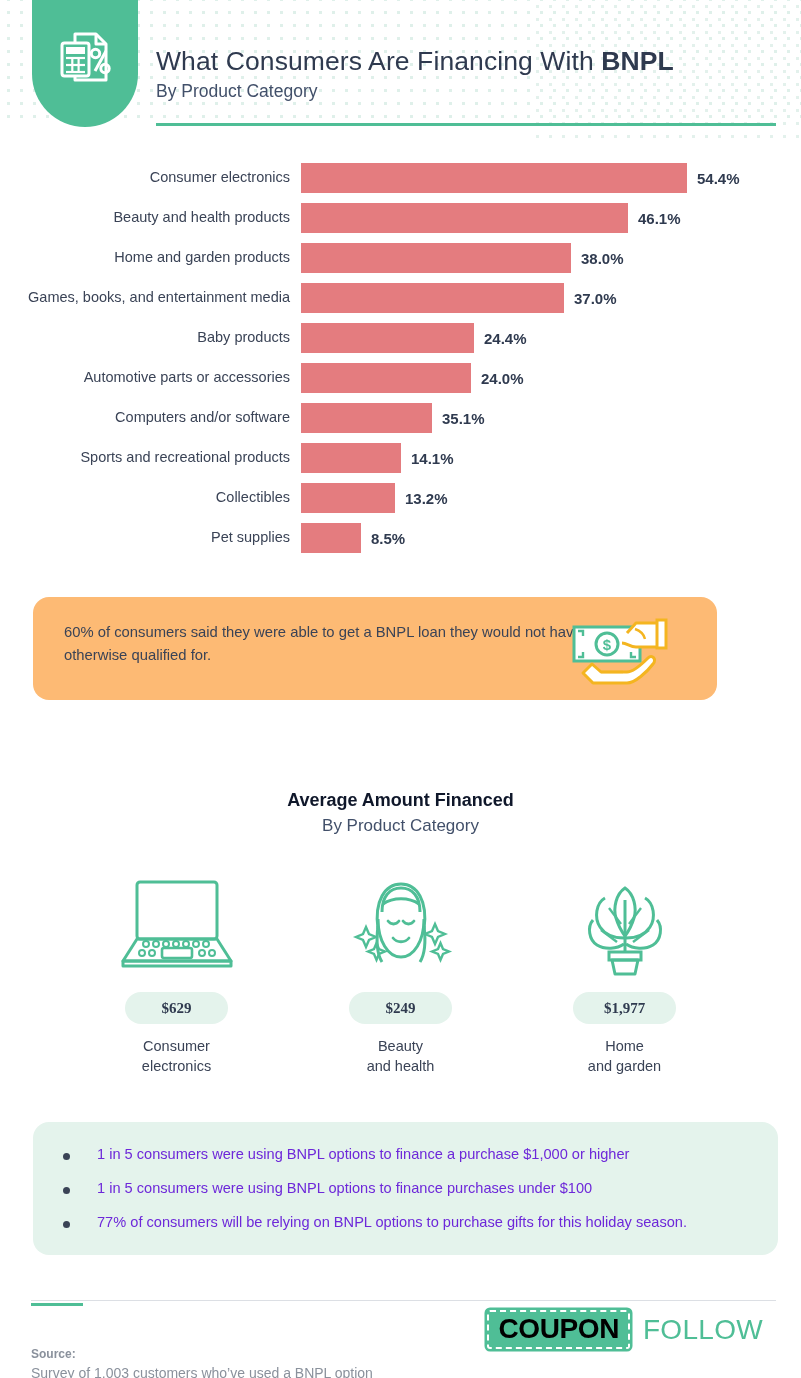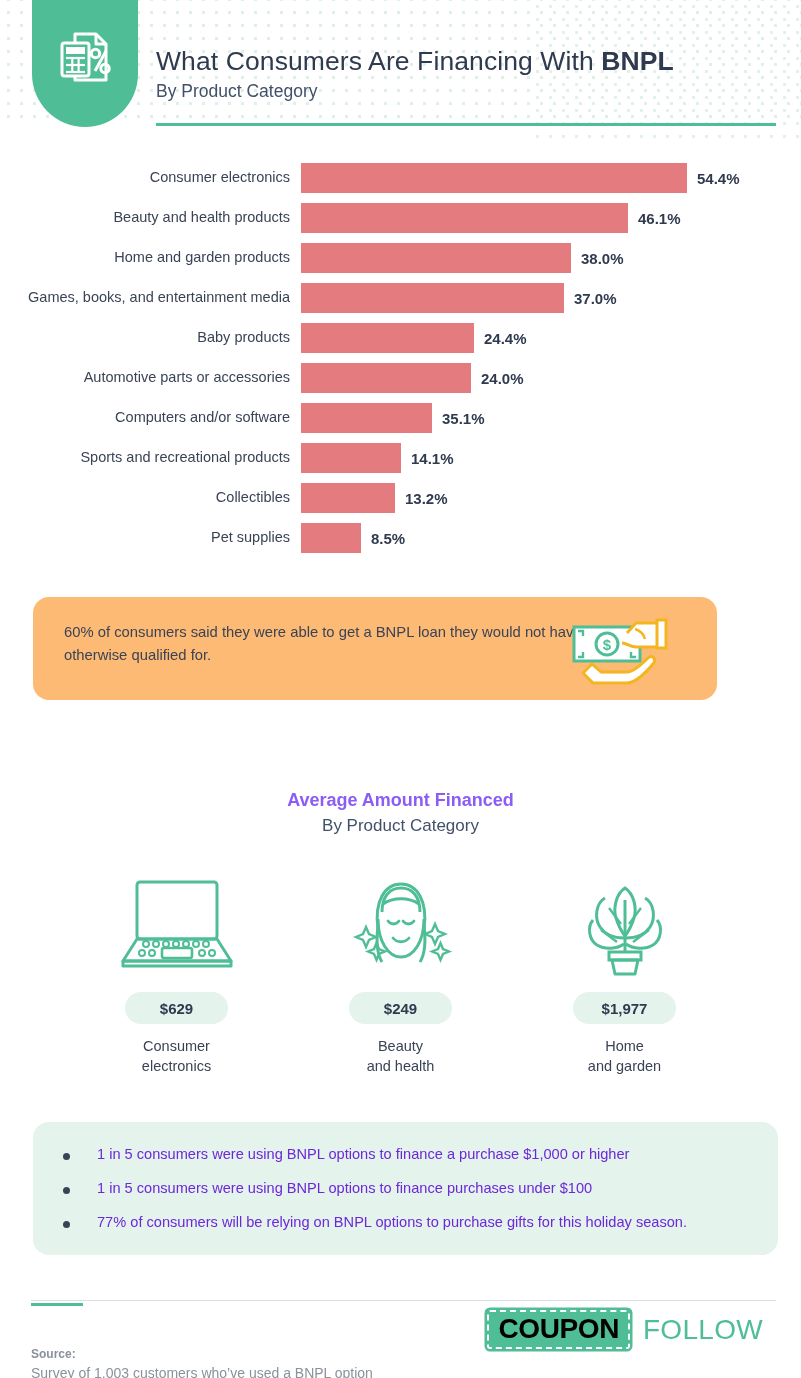--- a/index.html
+++ b/index.html
@@ -68,31 +68,31 @@
     background:#fdba74; border-radius:16px; z-index:2;
   }
   .callout-text{
     position:absolute; left:31px; top:24px; width:560px;
     font-size:14.8px; line-height:1.55; color:#3a4356;
   }
   .callout-icon{ position:absolute; right:44px; top:14px; }
 
   
   .avg{ position:absolute; left:0; top:790px; width:801px; z-index:2; text-align:center; }
-  .avg-title{ font-size:18px; font-weight:700; color:#8b5cf6; }
+  .avg-title{ font-size:18px; font-weight:700; color:#0f172a; }
   .avg-sub{ font-size:17px; font-weight:400; color:#42506a; margin-top:5px; }
   .cards{
     display:flex; justify-content:center; gap:72px; margin-top:32px;
   }
   .card{ width:152px; display:flex; flex-direction:column; align-items:center; }
   .card-icon{ height:110px; display:flex; align-items:flex-end; justify-content:center; }
   .pill{
     margin-top:14px; width:103px; height:32px; border-radius:16px;
     background:#E4F3EC; display:flex; align-items:center; justify-content:center;
-    font-size:15px; font-weight:700; color:#2f3a4f;
+    font-size:15px; font-weight:700; color:#2f3a4f;font-family:Liberation Serif, serif;
   }
   .card-label{
     margin-top:12px; font-size:14.5px; line-height:1.38; color:#3a4356; white-space:pre-line;
   }
 
   
   .bullets{
     position:absolute; left:33px; top:1122px; width:745px; height:133px;
     background:#E4F3EC; border-radius:16px; z-index:2;
   }

